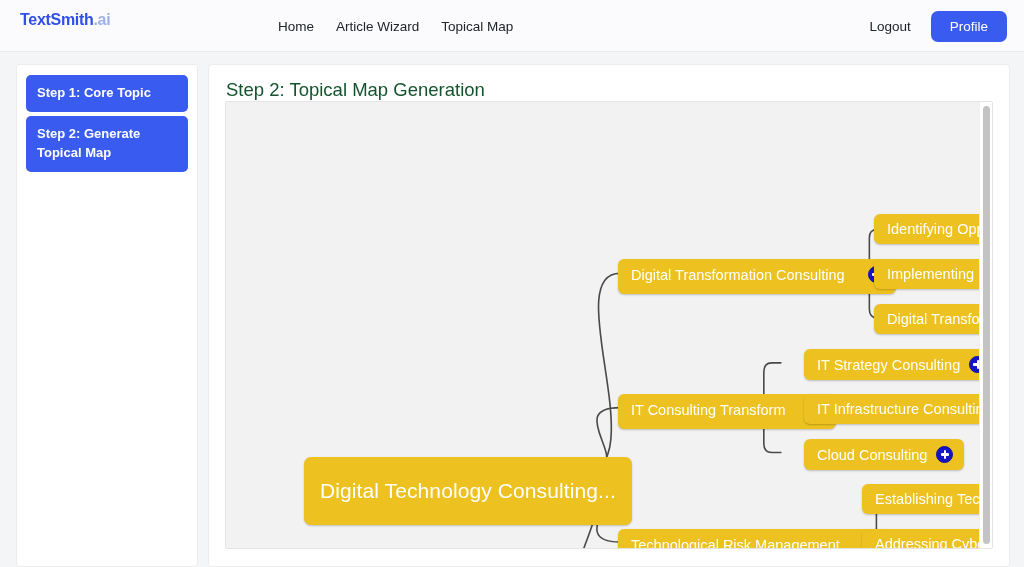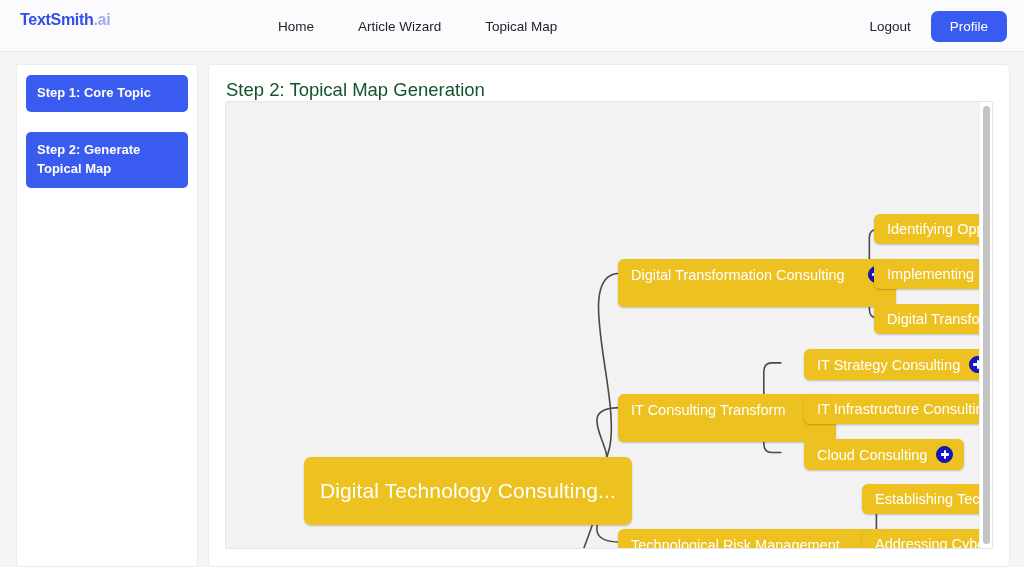--- a/index.html
+++ b/index.html
@@ -35,21 +35,21 @@
   .brand .brand-main { color: #2f4fe8; }
   .brand .brand-suffix { color: #9fb0e8; font-weight: bold; }
 
   .nav-links {
     position: absolute;
     left: 278px;
     top: 0;
     height: 52px;
     display: flex;
     align-items: center;
-    gap: 44px;
+    gap: 22px;
   }
   .nav-link {
     font-size: 13.5px;
     color: #212529;
     text-decoration: none;
     white-space: nowrap;
     cursor: pointer;
   }
 
   .nav-right {
@@ -101,21 +101,21 @@
     height: 503px;
   }
   .step-btn {
     display: block;
     width: 100%;
     background: #3a5bf0;
     color: #ffffff;
     border: none;
     border-radius: 5px;
     padding: 9px 11px;
-    margin-bottom: 20px;
+    margin-bottom: 4px;
     font-size: 13px;
     font-weight: bold;
     font-family: "Liberation Sans", sans-serif;
     text-align: left;
     line-height: 1.45;
     cursor: pointer;
   }
 
   
   .content-card {
@@ -174,21 +174,21 @@
   }
   .node .node-label { display: inline-block; }
 
   .node-root {
     padding: 22px 16px;
     font-size: 21px;
     letter-spacing: 0.1px;
     border-radius: 7px;
   }
   .node-l2 {
-    padding: 7px 11px 24px 13px;
+    padding: 7px 11px 11px 13px;
     font-size: 14.5px;
     gap: 23px;
   }
   .node-l3 {
     padding: 7px 11px 7px 13px;
     font-size: 14.5px;
   }
 
   .plus-btn {
     flex: 0 0 auto;

